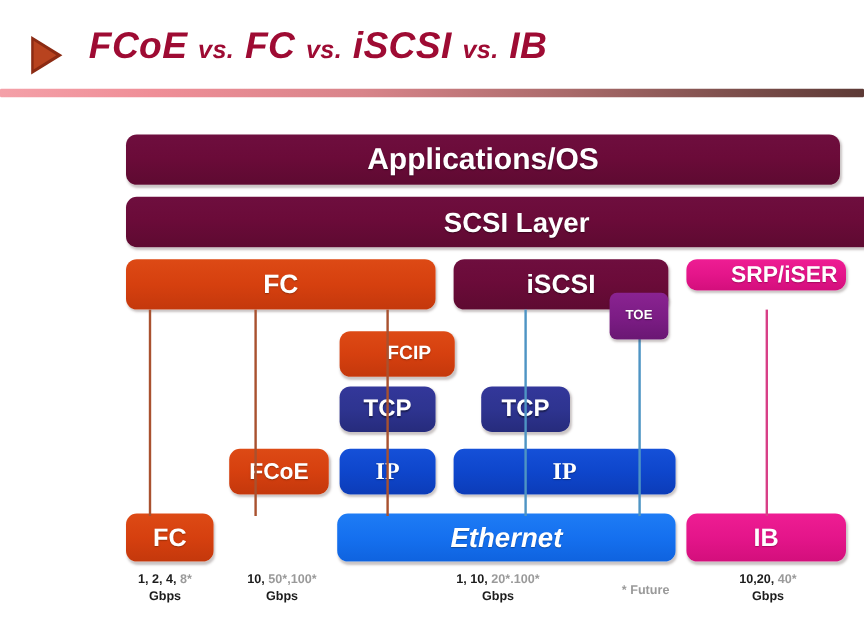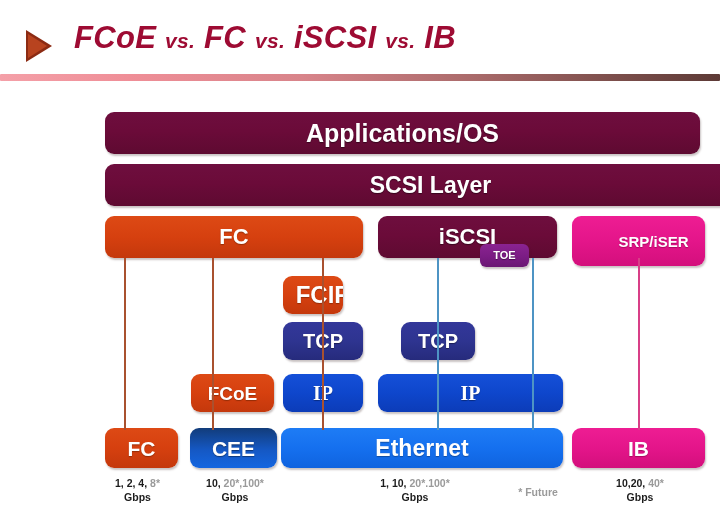--- a/index.html
+++ b/index.html
@@ -119,35 +119,35 @@
     background: linear-gradient(to bottom, #8A2391 0%, #7B1C84 55%, #6A1773 100%);
     text-shadow: 0 1px 1px rgba(0,0,0,0.4);
   }
 
   
   #box-applications { left:105px; top:40px;  width:595px; height:42px; font-size:25px; }
   #box-scsi-layer   { left:105px; top:92px;  width:651px; height:42px; font-size:23px; }
 
   #box-fc-proto     { left:105px; top:144px; width:258px; height:42px; font-size:22px; }
   #box-iscsi        { left:378px; top:144px; width:179px; height:42px; font-size:22px; }
-  #box-toe          { left:480px; top:172px; width:49px;  height:23px; font-size:11px;
+  #box-toe          { left:508px; top:172px; width:49px;  height:39px; font-size:11px;
                       border-radius:6px; z-index:6; }
-  #box-srp-iser     { left:572px; top:144px; width:133px; height:50px; font-size:15px;padding-left:30px; }
-
-  #box-fcip         { left:283px; top:204px; width:60px;  height:38px; font-size:24px;padding-left:20px; }
+  #box-srp-iser     { left:572px; top:144px; width:133px; height:26px; font-size:19px;padding-left:30px; }
+
+  #box-fcip         { left:283px; top:204px; width:96px;  height:38px; font-size:16px;padding-left:20px; }
   #box-tcp-left     { left:283px; top:250px; width:80px;  height:38px; font-size:20px; }
   #box-tcp-right    { left:401px; top:250px; width:74px;  height:38px; font-size:20px; }
 
   #box-fcoe         { left:191px; top:302px; width:83px;  height:38px; font-size:19px; }
   #box-ip-left      { left:283px; top:302px; width:80px;  height:38px; font-size:20px; }
   #box-ip-right     { left:378px; top:302px; width:185px; height:38px; font-size:20px; }
 
   #box-fc-phys      { left:105px; top:356px; width:73px;  height:40px; font-size:21px; }
   #box-cee          { left:190px; top:356px; width:87px;  height:40px; font-size:21px; }
-  #box-ethernet     { left:281px; top:356px; width:282px; height:40px; font-size:23px; }
+  #box-ethernet     { left:281px; top:356px; width:282px; height:40px; font-size:23px;font-style:italic; }
   #box-ib           { left:572px; top:356px; width:133px; height:40px; font-size:21px; }
 
   
   .conn {
     position: absolute;
     width: 2px;
     z-index: 1;
   }
   .conn-orange { background: #A9512F; }
   .conn-lblue  { background: #4E94C4; }
@@ -225,31 +225,30 @@
   <div class="box orange" id="box-fcip">FCIP</div>
 
   <div class="box navy" id="box-tcp-left">TCP</div>
   <div class="box navy" id="box-tcp-right">TCP</div>
 
   <div class="box orange" id="box-fcoe">FCoE</div>
   <div class="box blue" id="box-ip-left">IP</div>
   <div class="box blue" id="box-ip-right">IP</div>
 
   <div class="box orange" id="box-fc-phys">FC</div>
-  <div class="box cee" id="box-cee">CEE</div>
   <div class="box brightblue" id="box-ethernet">Ethernet</div>
   <div class="box magenta" id="box-ib">IB</div>
 
   <div class="speed-label" id="speed-fc">
     <span>1, 2, 4, </span><span class="future">8*</span>
     <span class="unit">Gbps</span>
   </div>
 
   <div class="speed-label" id="speed-cee">
-    <span>10, </span><span class="future">20*,100*</span>
+    <span>10, </span><span class="future">50*,100*</span>
     <span class="unit">Gbps</span>
   </div>
 
   <div class="speed-label" id="speed-ethernet">
     <span>1, 10, </span><span class="future">20*.100*</span>
     <span class="unit">Gbps</span>
   </div>
 
   <div class="speed-label" id="speed-ib">
     <span>10,20, </span><span class="future">40*</span>

